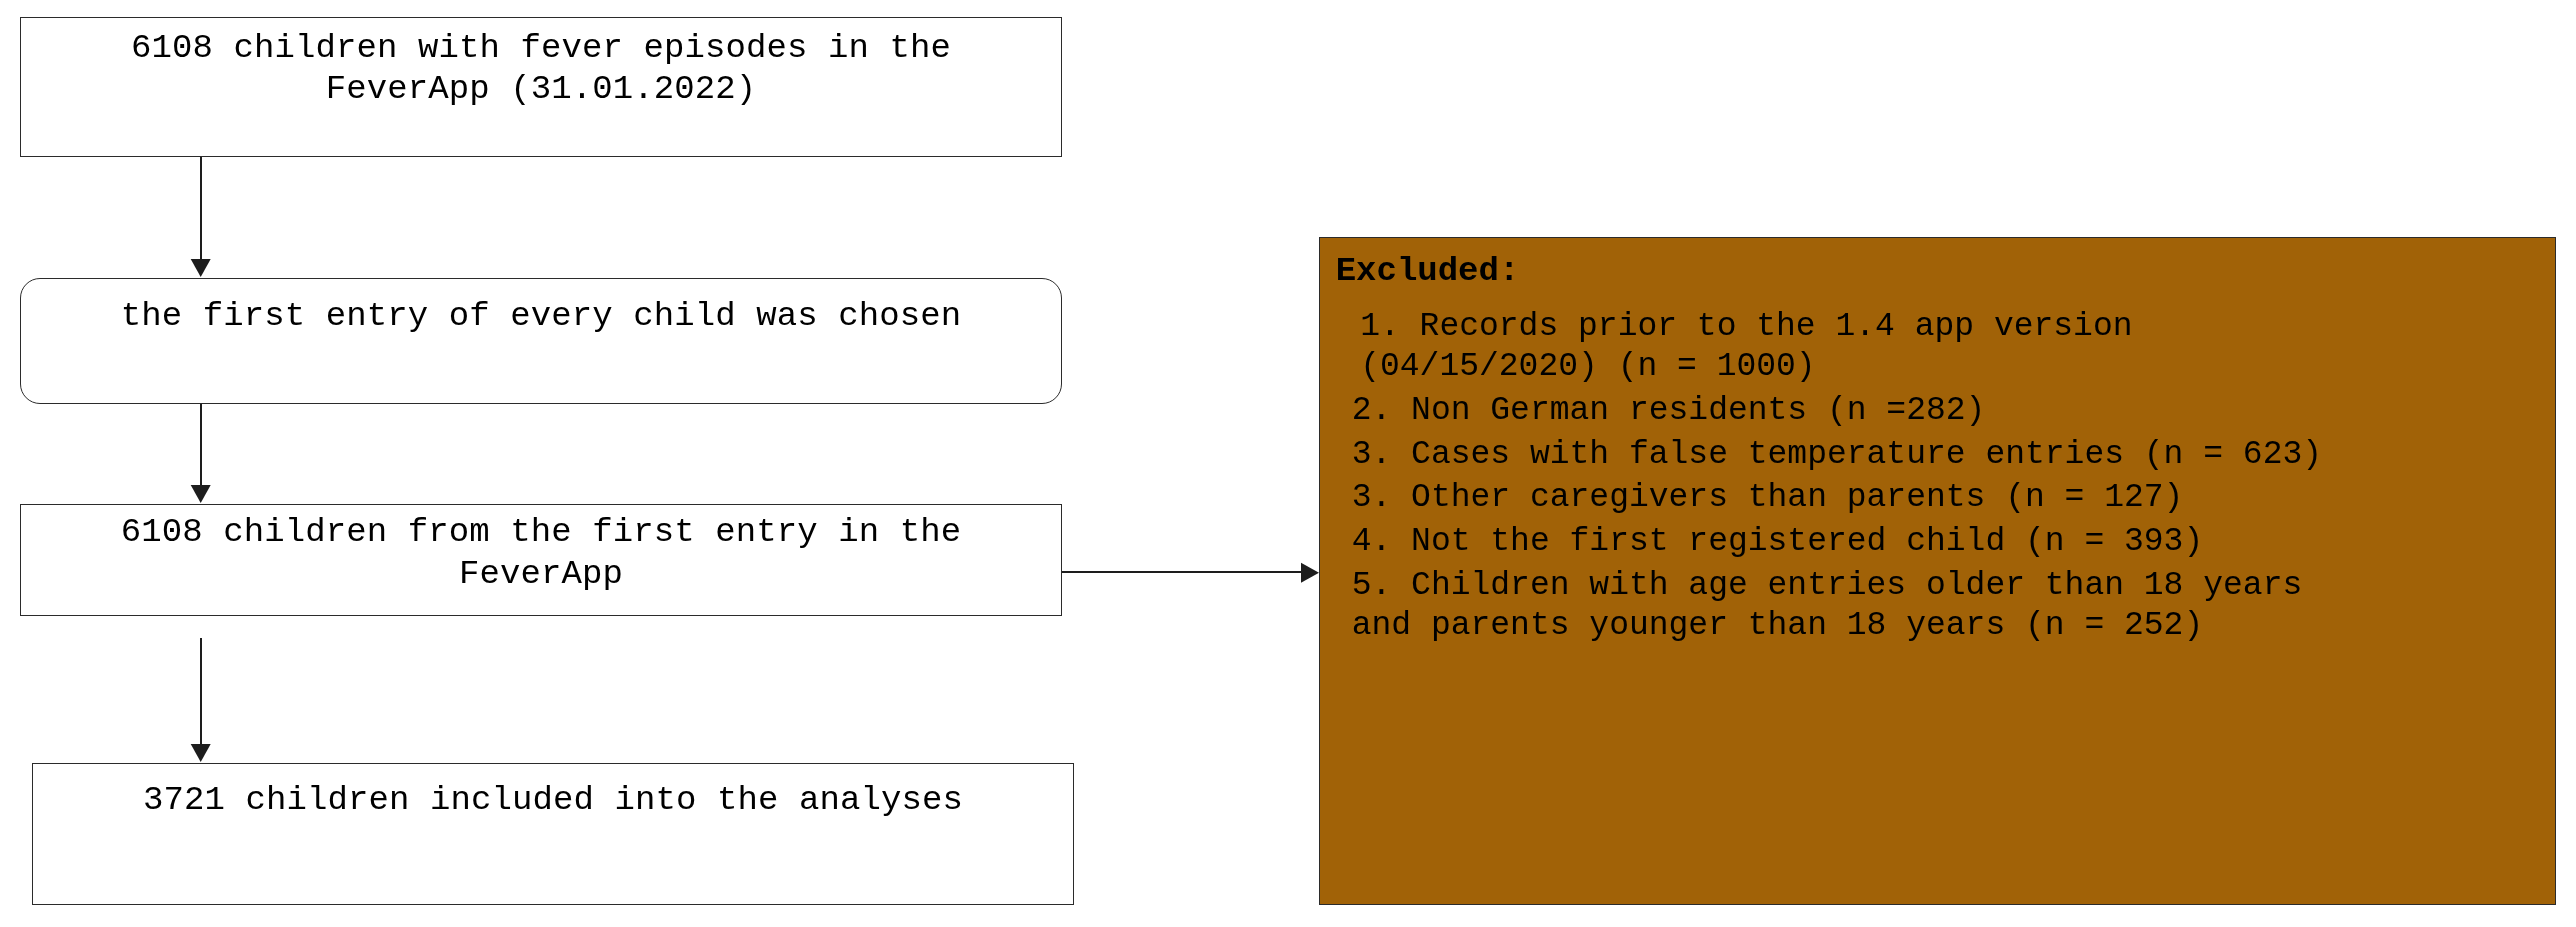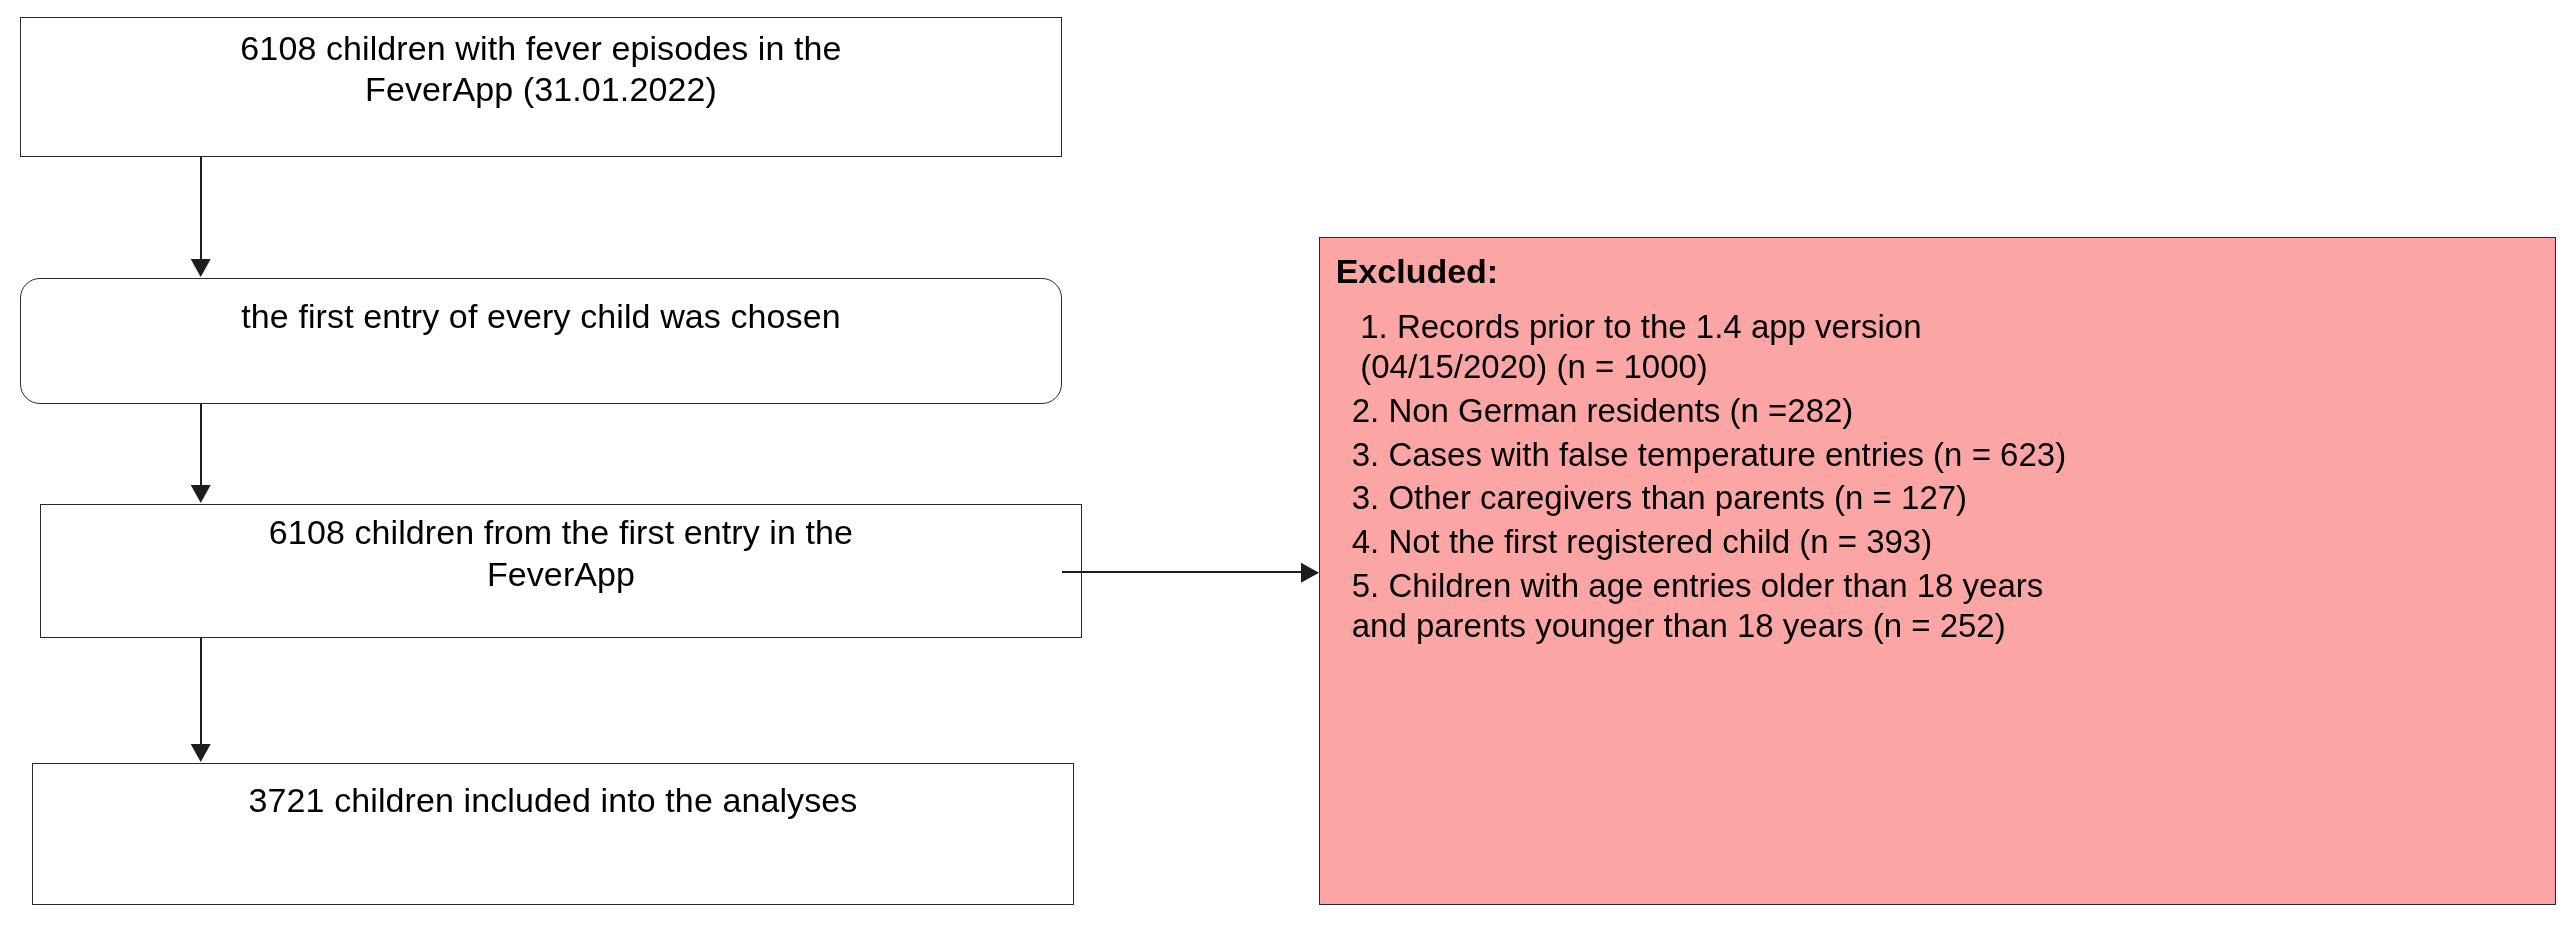--- a/index.html
+++ b/index.html
@@ -6,21 +6,21 @@
   html, body {
     margin: 0;
     padding: 0;
     background: #ffffff;
   }
   #canvas {
     position: relative;
     width: 2576px;
     height: 928px;
     background: #ffffff;
-    font-family: Liberation Sans, sans-serif;
+    font-family: Liberation Mono, monospace;
     color: #000000;
     overflow: hidden;
   }
 
   
   .flow-box {
     position: absolute;
     box-sizing: border-box;
     border: 1.8px solid #2b2b2b;
     background: #ffffff;
@@ -36,36 +36,36 @@
     padding: 0 15.7px;
     white-space: pre-line;
   }
 
   #box-initial       { left: 20px;  top: 17px;   width: 1042px; height: 140px; }
   #box-initial .box-text   { padding-top: 9.7px; }
 
   #box-first-entry   { left: 20px;  top: 278px;  width: 1042px; height: 126px; border-radius: 20px; }
   #box-first-entry .box-text { padding-top: 17px; }
 
-  #box-first-entry-count { left: 20px; top: 504px; width: 1042px; height: 134px; margin-left: 20px; }
+  #box-first-entry-count { left: 20px; top: 504px; width: 1042px; height: 112px; }
   #box-first-entry-count .box-text { padding-top: 7.3px; }
 
   #box-included      { left: 20px;  top: 763px; width: 1042px; height: 142px; margin-left: 12px; }
   #box-included .box-text  { padding-top: 15.7px; }
 
   
   #box-excluded {
     position: absolute;
     left: 1319px;
     top: 237px;
     width: 1237px;
     height: 668px;
     box-sizing: border-box;
     border: 1.8px solid #2b2b2b;
-    background: #fca5a5;
+    background: #a16207;
     padding: 13.3px 12px 0 15.7px;
   }
   #box-excluded .excluded-title {
     font-size: 34px;
     font-weight: bold;
     line-height: 1.18;
     margin: 0 0 6px 0;
   }
   #box-excluded .excluded-list {
     list-style: none;

